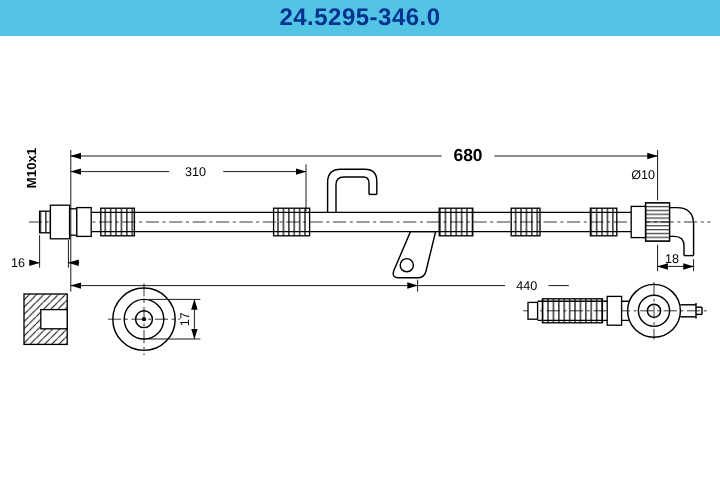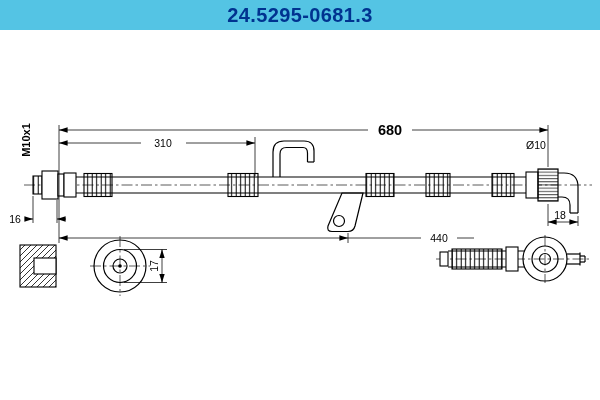--- a/index.html
+++ b/index.html
@@ -16,21 +16,21 @@
   .cl{stroke:#000;stroke-width:.65;fill:none;stroke-dasharray:11 3 2.5 3;}
   .ribs{stroke:#000;stroke-width:1.1;fill:url(#ribs);}
   .thr{stroke:#000;stroke-width:1.2;fill:url(#threads);}
   .hatchf{stroke:#000;stroke-width:1.1;fill:url(#hatch);}
   .wf{stroke:#000;stroke-width:1.1;fill:#fff;}
 </style>
 </head>
 <body>
 
 <div class="header" style="background: rgb(84, 196, 228); color: rgb(0, 51, 144);">
-  <span>24.5295-0681.3</span>
+  <span>24.5295-346.0</span>
 </div>
 
 <svg class="drawing" width="600" height="370" viewBox="0 0 600 370" xmlns="http://www.w3.org/2000/svg">
   <defs>
     <marker id="arr" viewBox="0 0 10 8" refX="9.6" refY="4" markerWidth="12" markerHeight="9.6" orient="auto-start-reverse">
       <path d="M0,1 L10,4 L0,7 Z" fill="#000"></path>
     </marker>
     <pattern id="ribs" width="4.5" height="30" patternUnits="userSpaceOnUse">
       <line x1="2.2" y1="0" x2="2.2" y2="30" stroke="#000" stroke-width="1"></line>
     </pattern>

